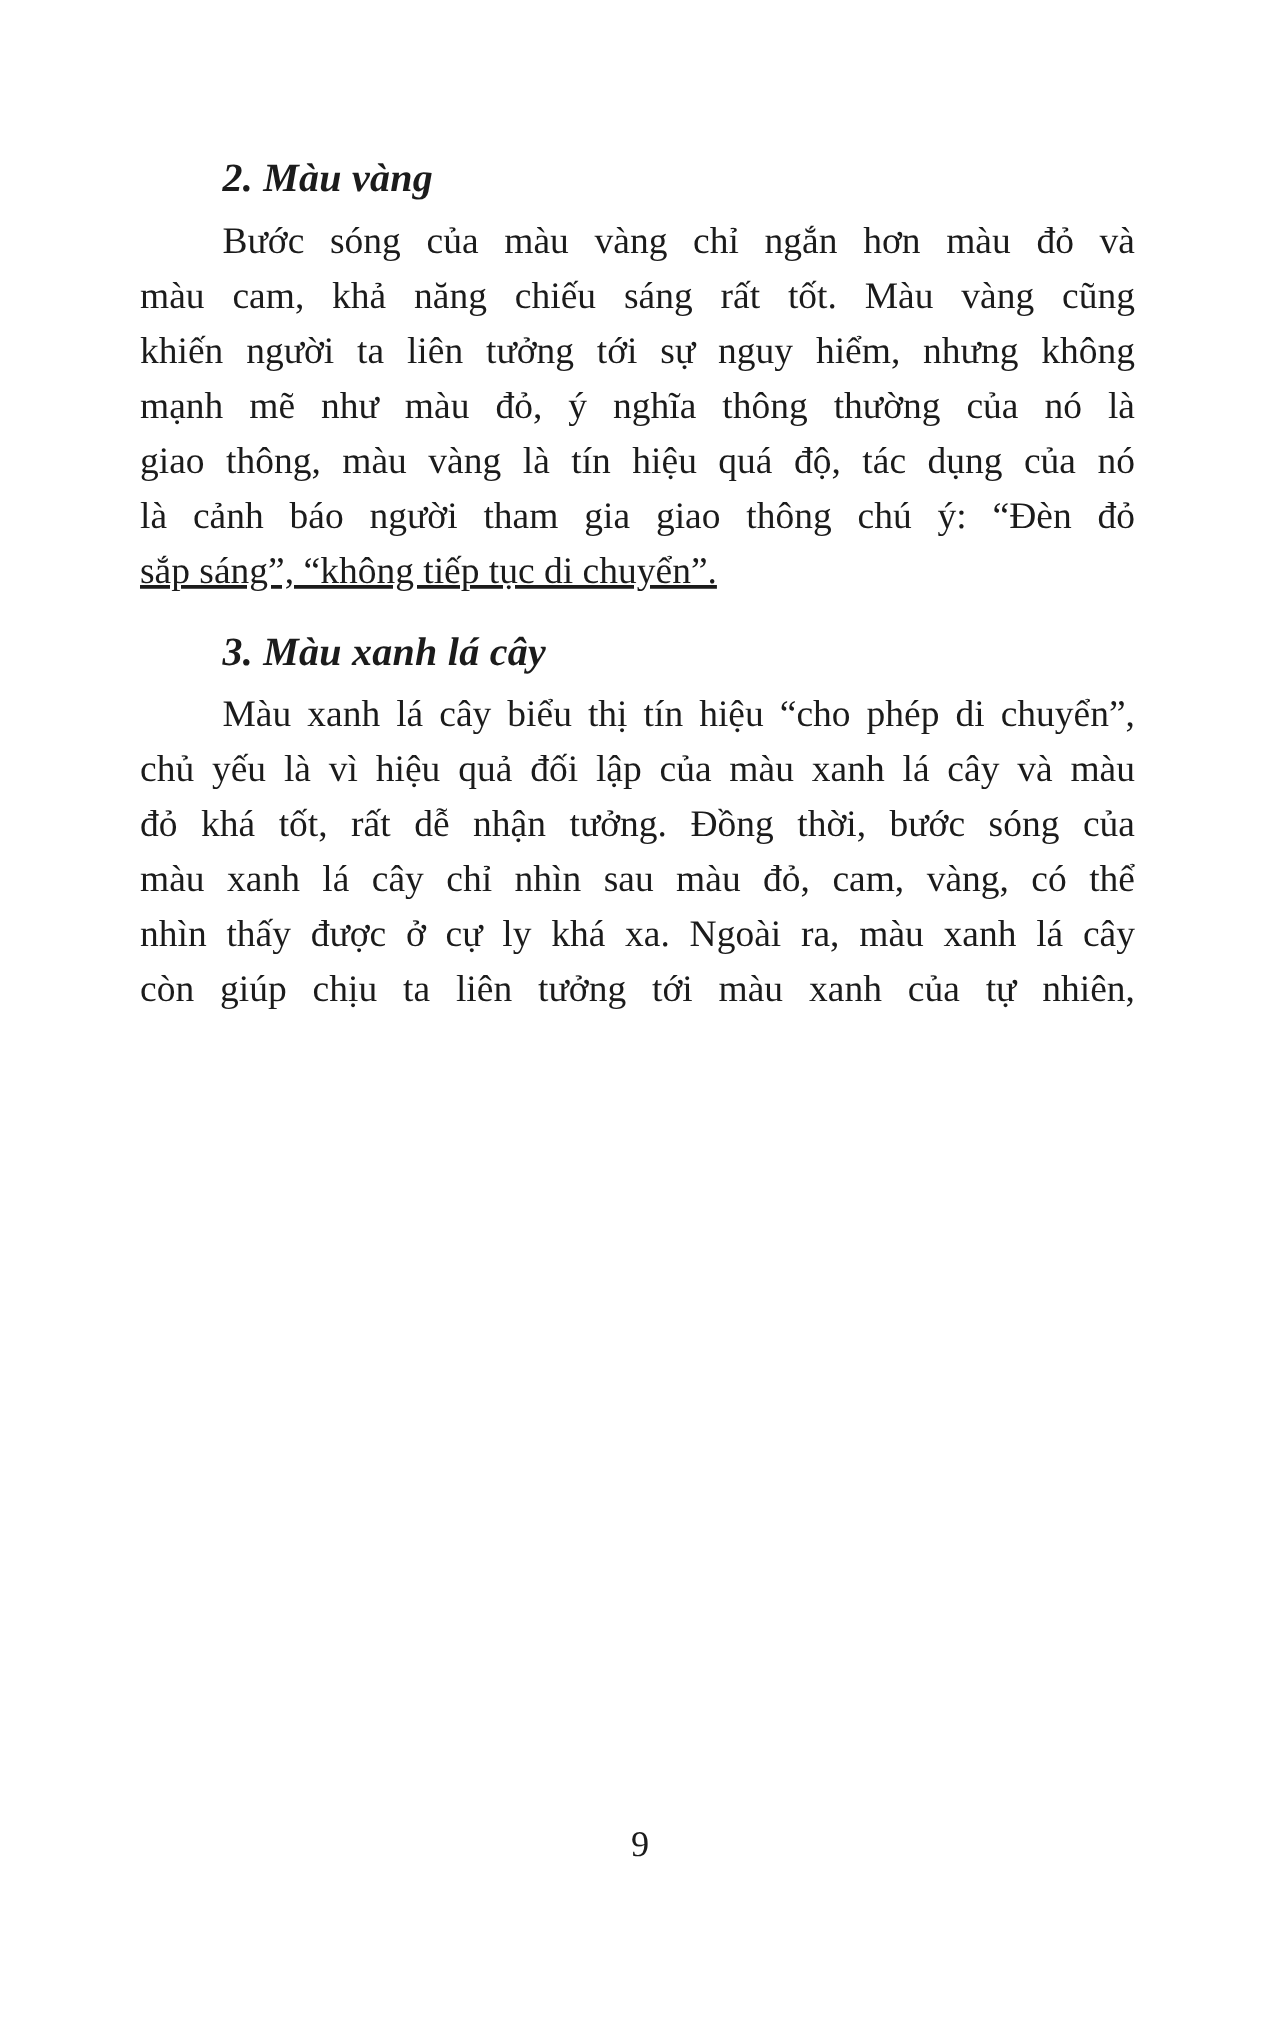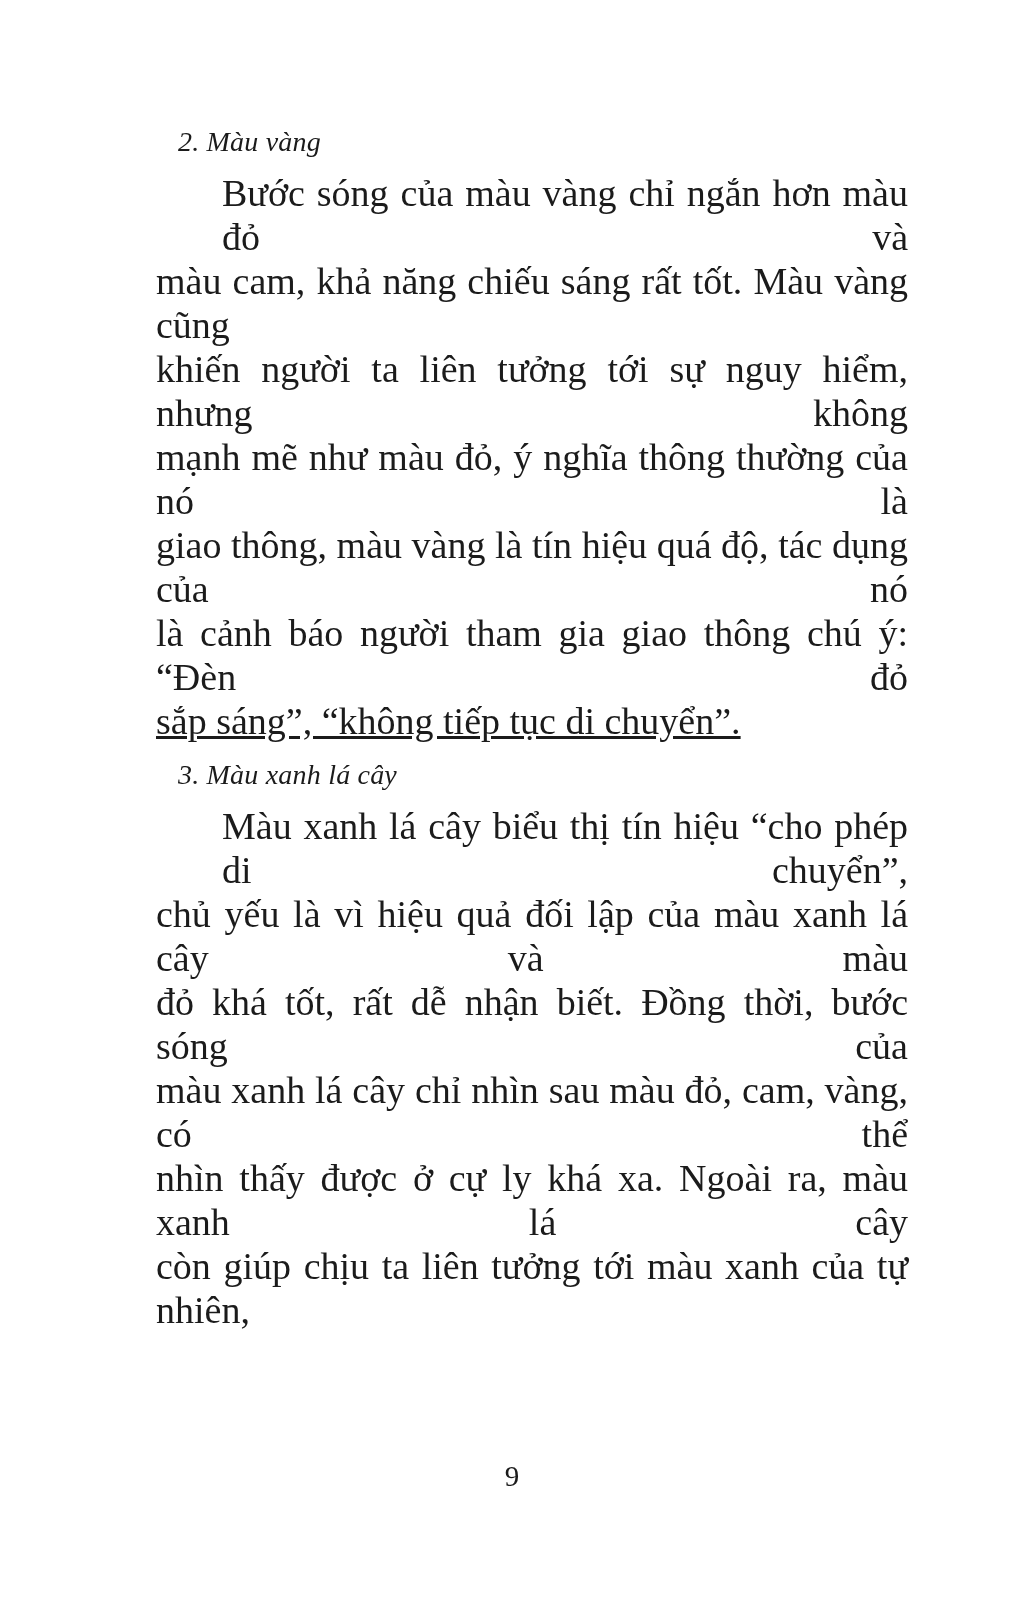--- a/index.html
+++ b/index.html
@@ -17,37 +17,36 @@
     background: #ffffff;
     overflow: hidden;
   }
   .content {
     position: absolute;
     left: 112px;
     top: 120px;
     width: 796px;
   }
   .heading {
-    font-size: 28px;
+    font-size: 32px;
     line-height: 44px;
-    font-weight: normal;
+    font-weight: bold;
     font-style: italic;
     margin: 0 0 7px 0;
     padding-left: 66px;
     letter-spacing: 0.2px;
   }
-  .heading.second { margin-top: 10px; }
+  .heading.second { margin-top: 20px; }
   .para { margin: 0; }
   .line {
-    font-size: 38px;
+    font-size: 30px;
     line-height: 44px;
     text-align: justify;
     text-align-last: justify;
     white-space: normal;
-    margin-left: 44px;
   }
   .line.first { padding-left: 66px; }
   .line.last { text-align-last: left; text-decoration: underline; }
   .page-number {
     position: absolute;
     top: 1458px;
     left: 0;
     width: 1024px;
     text-align: center;
     font-size: 29px;
@@ -70,21 +69,21 @@
       <div class="line">giao thông, màu vàng là tín hiệu quá độ, tác dụng của nó</div>
       <div class="line">là cảnh báo người tham gia giao thông chú ý: “Đèn đỏ</div>
       <div class="line last">sắp sáng”, “không tiếp tục di chuyển”.</div>
     </div>
 
     <h2 class="heading second">3. Màu xanh lá cây</h2>
 
     <div class="para">
       <div class="line first">Màu xanh lá cây biểu thị tín hiệu “cho phép di chuyển”,</div>
       <div class="line">chủ yếu là vì hiệu quả đối lập của màu xanh lá cây và màu</div>
-      <div class="line">đỏ khá tốt, rất dễ nhận biết. Đồng thời, bước sóng của</div>
+      <div class="line">đỏ khá tốt, rất dễ nhận tưởng. Đồng thời, bước sóng của</div>
       <div class="line">màu xanh lá cây chỉ nhìn sau màu đỏ, cam, vàng, có thể</div>
       <div class="line">nhìn thấy được ở cự ly khá xa. Ngoài ra, màu xanh lá cây</div>
       <div class="line">còn giúp chịu ta liên tưởng tới màu xanh của tự nhiên,</div>
     </div>
 
   </div>
 
   <div class="page-number">9</div>
 </div>
 

